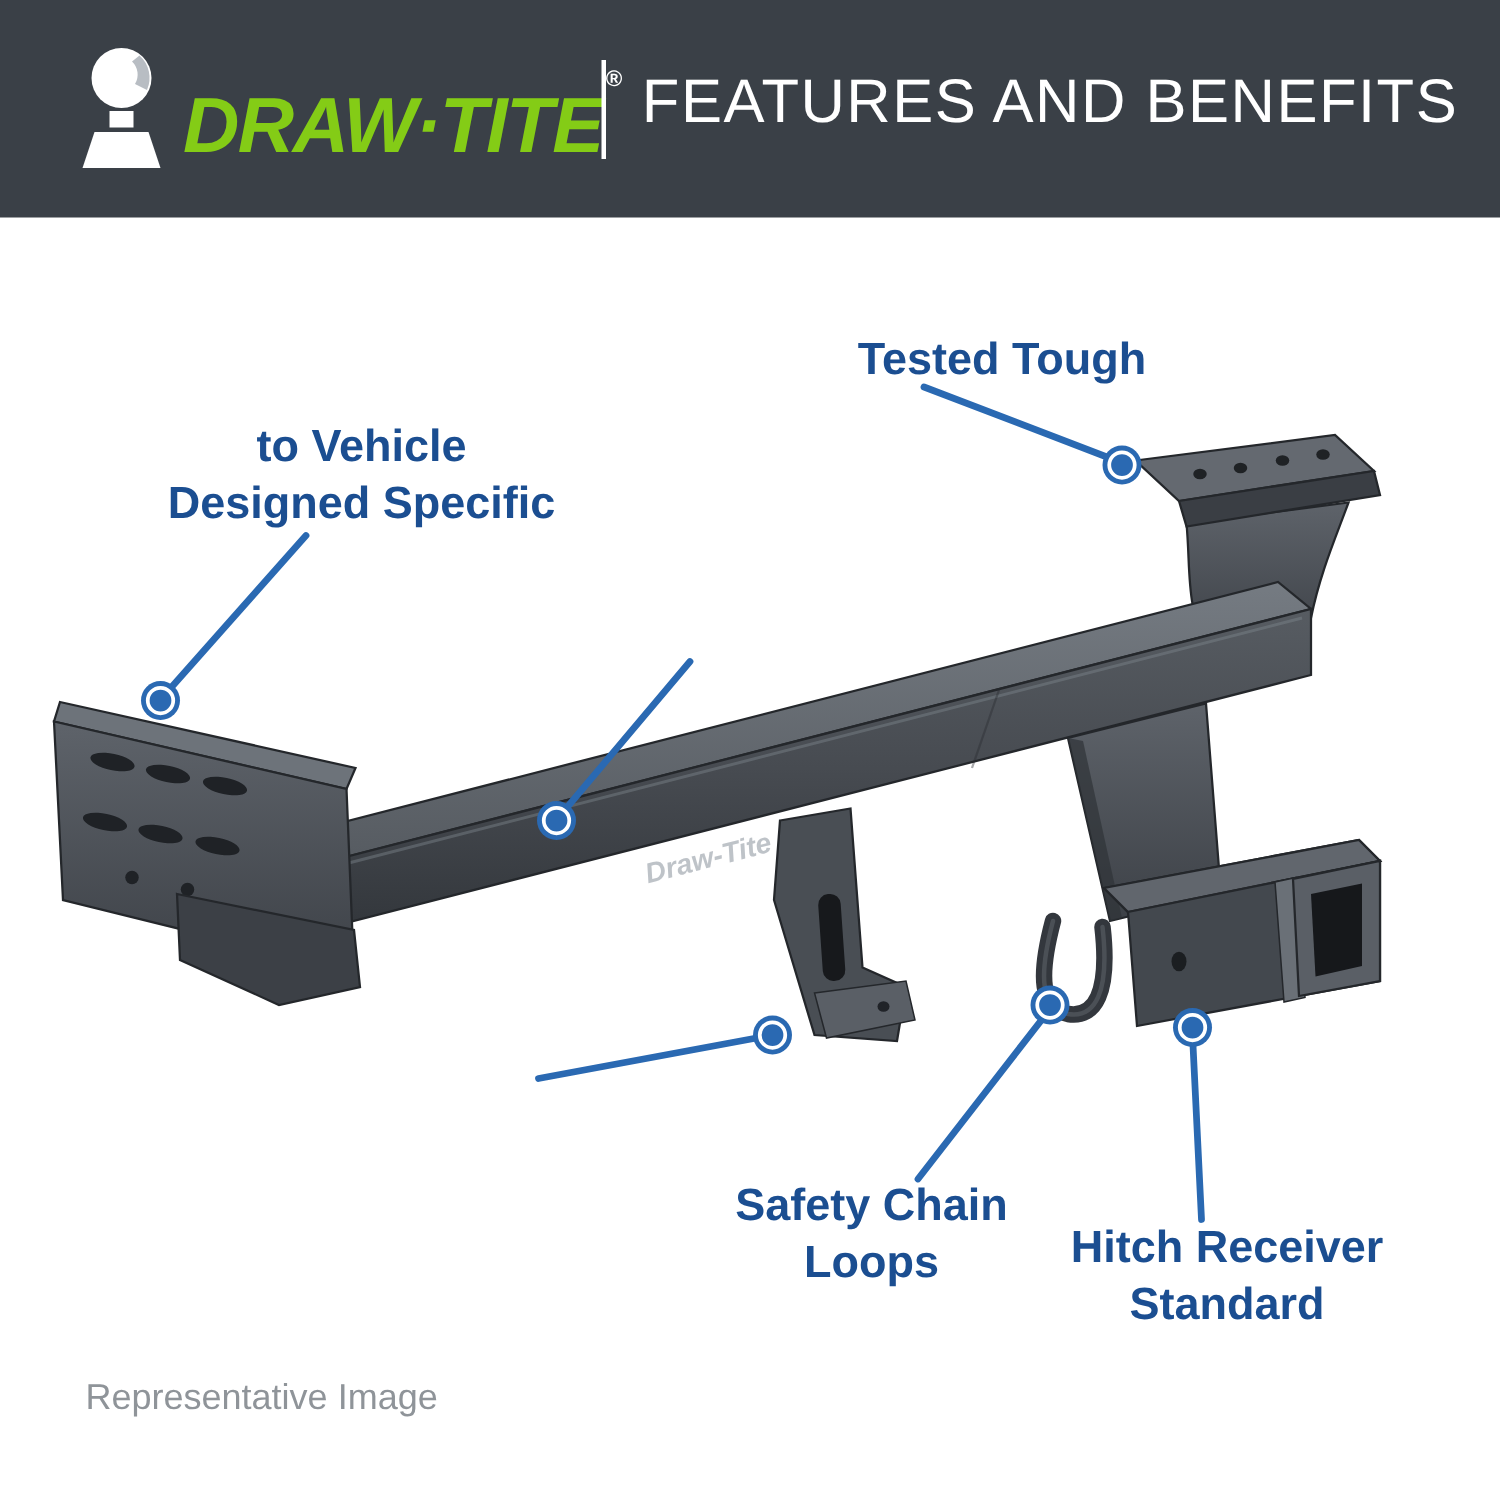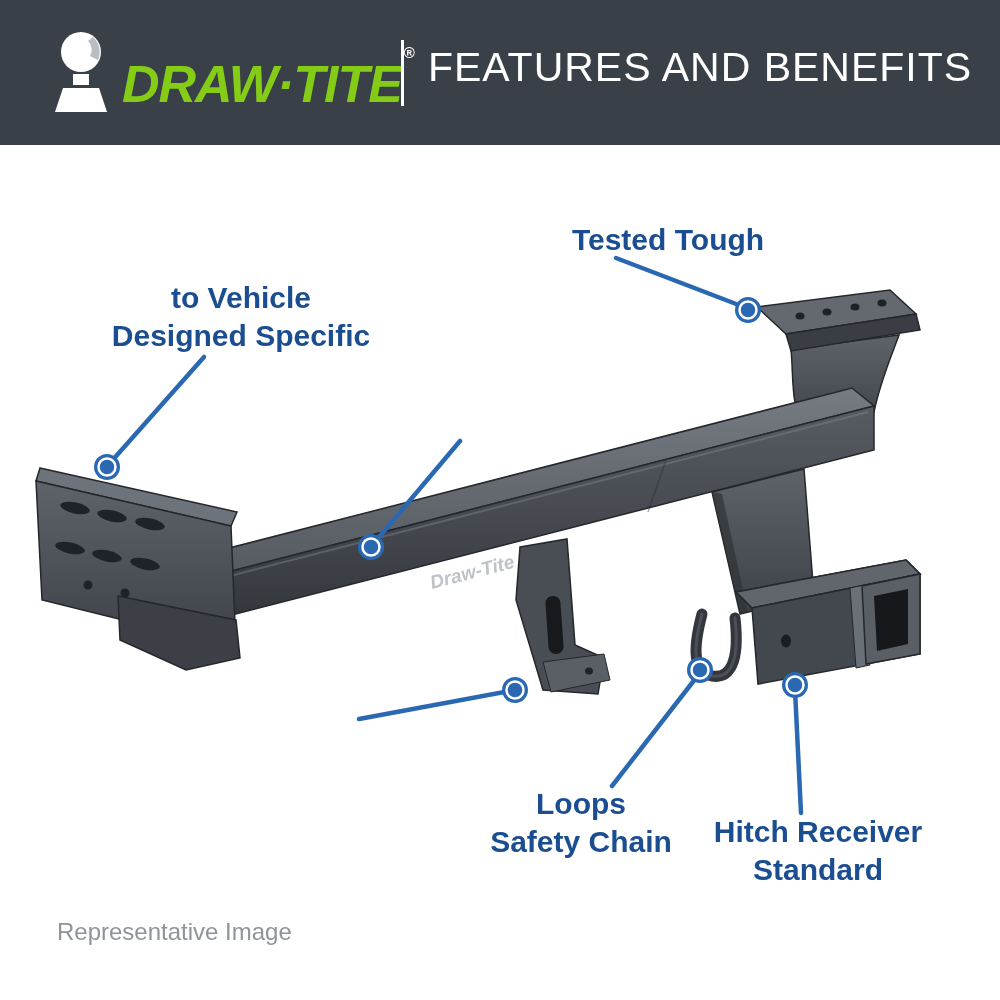--- a/index.html
+++ b/index.html
@@ -214,22 +214,22 @@
   </div>
 
   <div class="callout-label" style="left:241px; top:279px;">
     <div>to Vehicle</div>
     <div>Designed Specific</div>
   </div>
 
 
 
   <div class="callout-label" style="left:581px; top:785px;">
+    <div>Safety Chain</div>
     <div>Loops</div>
-    <div>Safety Chain</div>
   </div>
 
   <div class="callout-label" style="left:818px; top:813px;">
     <div>Hitch Receiver</div>
     <div>Standard</div>
   </div>
 
   <div class="note">Representative Image</div>
 
 </div>

